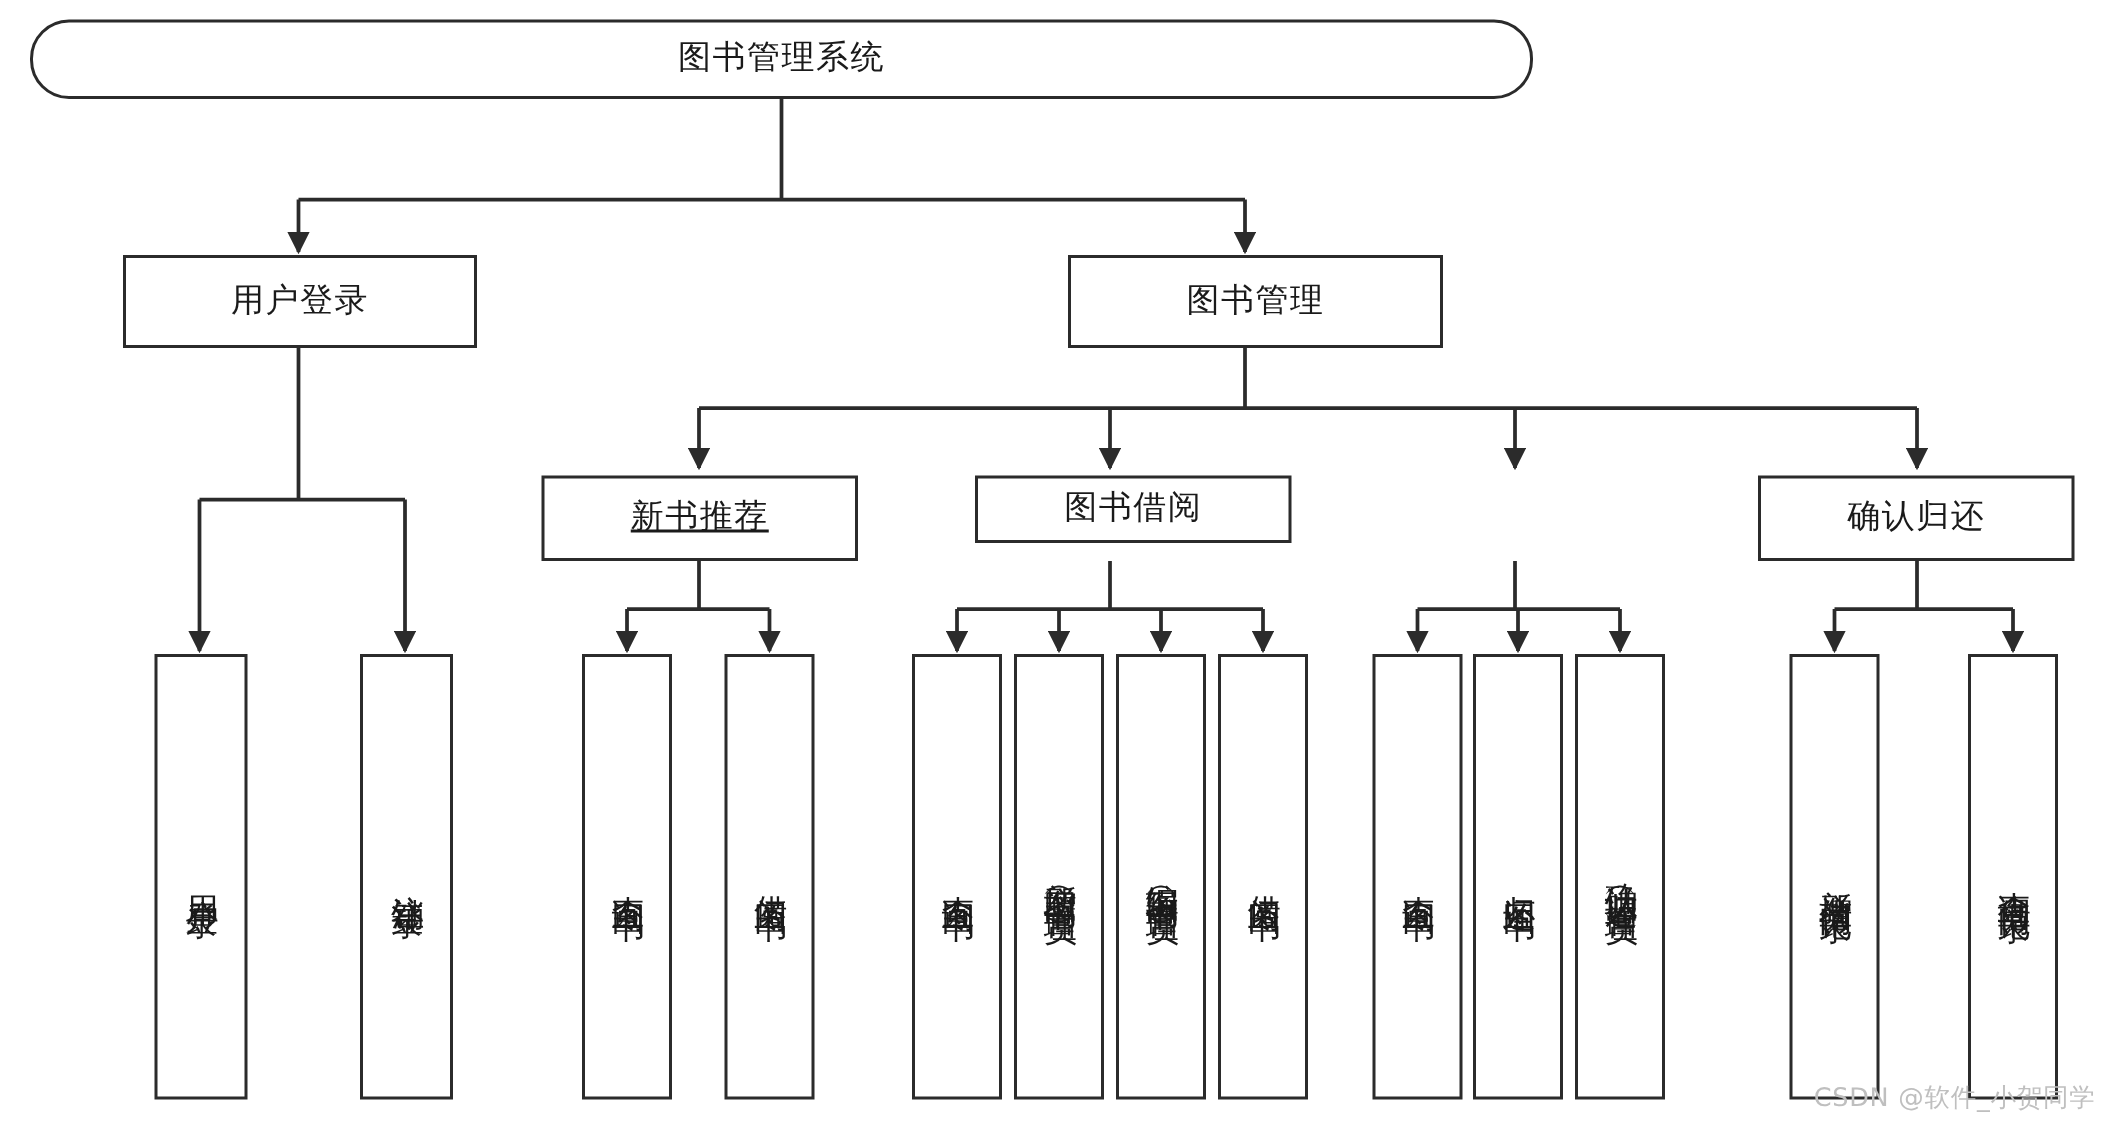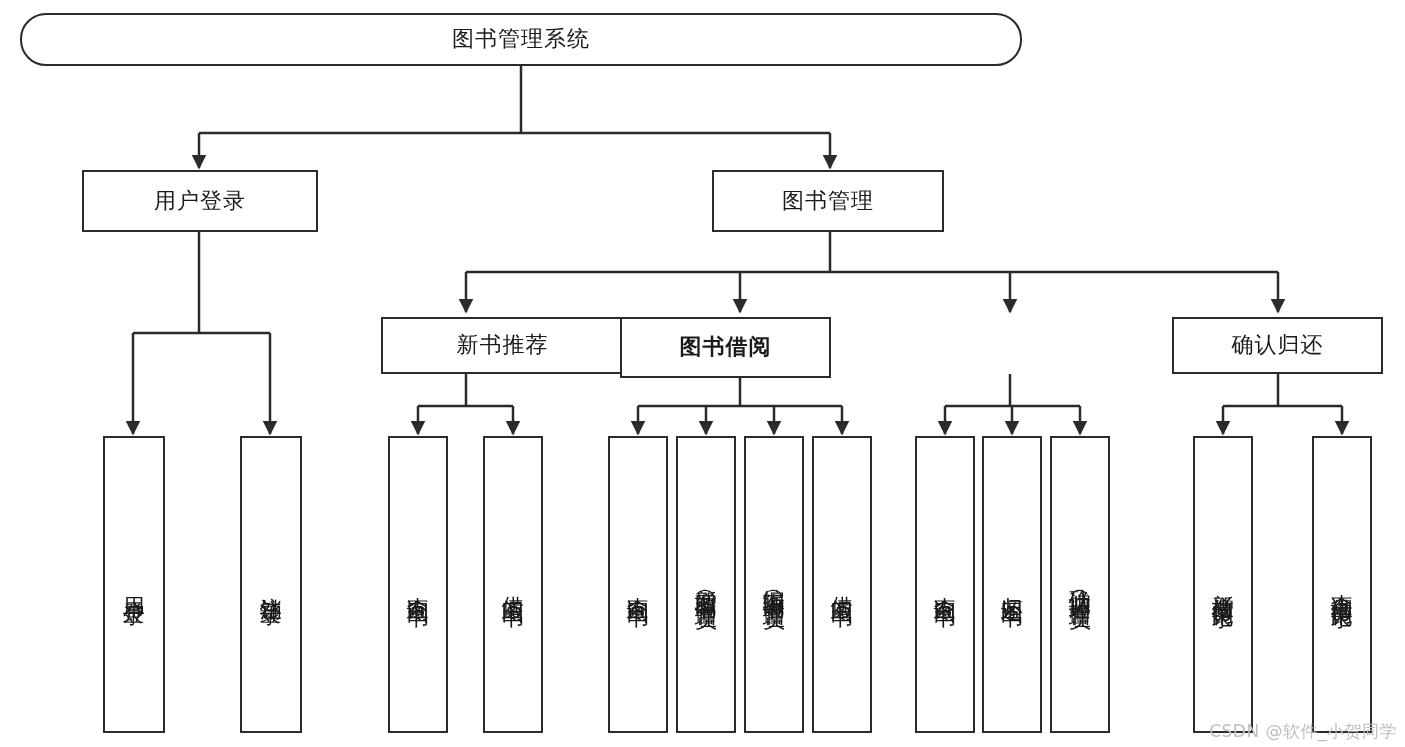--- a/index.html
+++ b/index.html
@@ -121,28 +121,28 @@
     </g>
   </svg>
 
   <div class="node horizontal" style="left:20px; top:13px; width:1002px; height:53px;border-radius:26px;">
     <span class="label">图书管理系统</span>
   </div>
 
   <div class="node horizontal" style="left:82px; top:170px; width:236px; height:62px;">
     <span class="label">用户登录</span>
   </div>
-  <div class="node horizontal" style="left:712px; top:170px; width:232px; height:62px;">
+  <div class="node horizontal" style="left:712px; top:170px; width:250px; height:62px;">
     <span class="label">图书管理</span>
   </div>
 
-  <div class="node horizontal" style="left:381px; top:317px; width:243px; height:57px;">
+  <div class="node horizontal" style="left:361px; top:317px; width:211px; height:57px;text-decoration:underline;">
     <span class="label">新书推荐</span>
   </div>
-  <div class="node horizontal" style="left:620px; top:317px; width:211px; height:61px;font-weight:bold;">
+  <div class="node horizontal" style="left:650px; top:317px; width:211px; height:45px;">
     <span class="label">图书借阅</span>
   </div>
   <div class="node horizontal" style="left:1172px; top:317px; width:211px; height:57px;">
     <span class="label">确认归还</span>
   </div>
 
   <div class="node vertical" style="left:103px; top:436px; width:62px; height:297px;">
     <span class="label">用户登录</span>
   </div>
   <div class="node vertical" style="left:240px; top:436px; width:62px; height:297px;">

